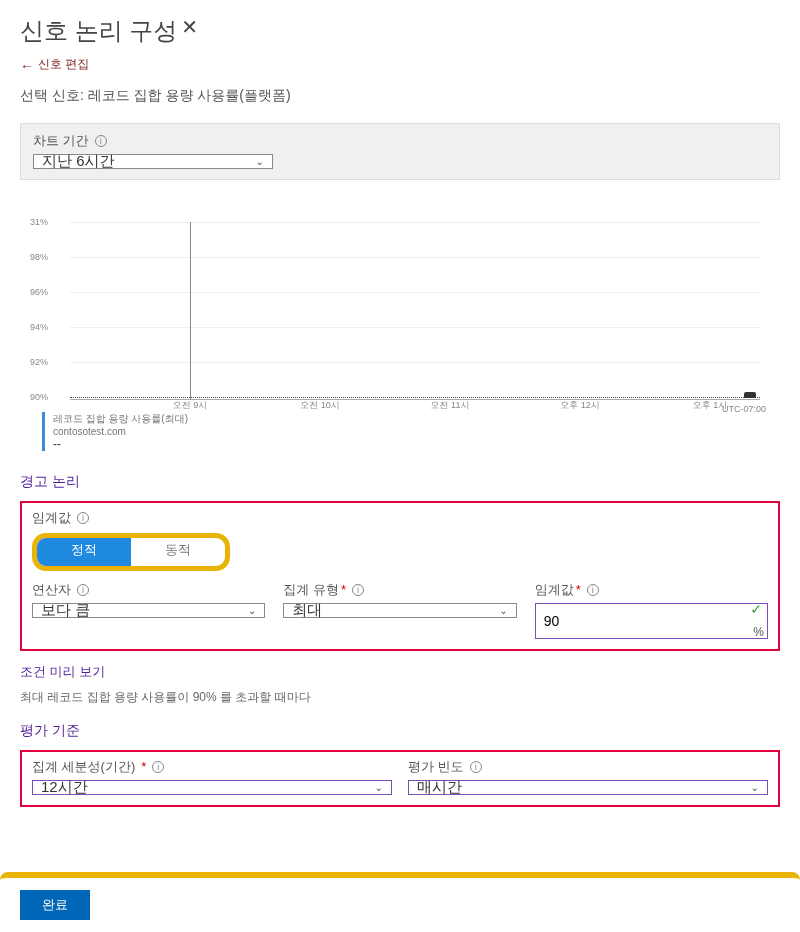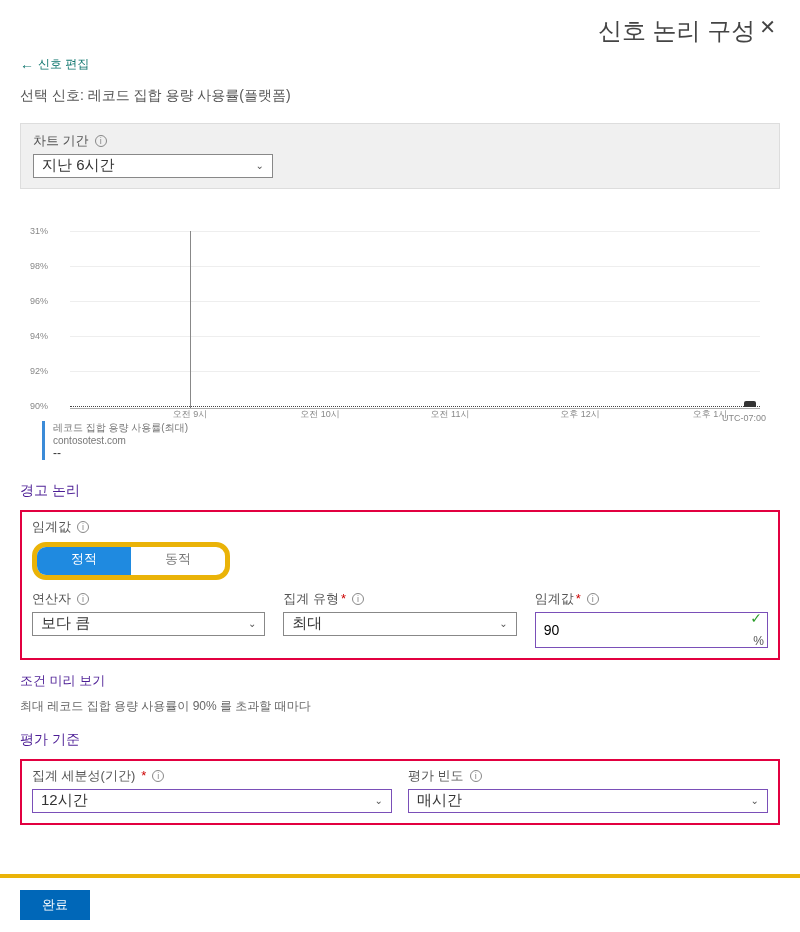--- a/index.html
+++ b/index.html
@@ -1,28 +1,28 @@
 <!DOCTYPE html>
 <html><head>
   <meta charset="utf-8">
   <style>
     * { box-sizing: border-box; margin: 0; padding: 0; font-family: "Segoe UI", Arial, sans-serif; }
     body { width: 800px; height: 932px; background: #fff; position: relative; }
     .panel { padding: 15px 20px; }
-    .header { display: flex; justify-content: flex-end; align-items: flex-start; margin-bottom: 8px; }
+    .header { display: flex; justify-content: flex-start; align-items: flex-start; margin-bottom: 8px; }
     .title { font-size: 24px; font-weight: 400; color: #444; }
     .close { font-size: 20px; color: #444; cursor: pointer; padding: 0 4px; }
-    .back-link { color: #0f766e; font-size: 12px; display: inline-flex; align-items: center; cursor: pointer; margin-bottom: 14px; }
+    .back-link { color: #7f1d1d; font-size: 12px; display: inline-flex; align-items: center; cursor: pointer; margin-bottom: 14px; }
     .back-link::before { content: "←"; margin-right: 4px; font-size: 14px; }
     .selected-signal { font-size: 14px; color: #555; margin-bottom: 18px; }
     .chart-section { background: #f0f0f0; border: 1px solid #ddd; padding: 8px 12px 10px 12px; margin-bottom: 4px; }
     .label-row { display: flex; align-items: center; font-size: 13px; color: #555; margin-bottom: 4px; }
     .info-icon { display: inline-block; width: 12px; height: 12px; border: 1px solid #888; border-radius: 50%; font-size: 9px; line-height: 11px; text-align: center; color: #888; margin-left: 6px; }
     .info-icon::before { content: "i"; }
-    .select-box { border: 1px solid #888; background: #fff; height: 24px; display: flex; align-items: center; justify-content: space-between; padding: 0 8px; font-size: 15px; color: #333; cursor: pointer; }
+    .select-box { border: 1px solid #888; background: #fff; height: 15px; display: flex; align-items: center; justify-content: space-between; padding: 0 8px; font-size: 15px; color: #333; cursor: pointer; }
     .select-box.period { width: 240px; }
     .chevron { font-size: 10px; color: #555; }
     .chart-area { padding: 20px 10px 6px 10px; }
     .chart { position: relative; height: 200px; margin-top: 8px; }
     .ygrid { position: absolute; left: 40px; right: 10px; border-top: 1px solid #eee; }
     .ytick { position: absolute; left: 0; font-size: 9px; color: #888; transform: translateY(-50%); }
     .threshold-line { position: absolute; left: 40px; right: 10px; border-top: 1px dotted #444; }
     .vline { position: absolute; top: 10px; bottom: 12px; width: 1px; background: #888; left: 160px; }
     .xaxis { position: absolute; left: 40px; right: 10px; bottom: 12px; border-top: 1px solid #aaa; }
     .xtick { position: absolute; bottom: 0; font-size: 9px; color: #888; transform: translateX(-50%); }
@@ -40,21 +40,21 @@
     .row3 { display: flex; gap: 18px; margin-top: 10px; }
     .col { flex: 1; }
     .input-box { border: 1px solid #888; height: 36px; display: flex; align-items: center; padding: 8px 8px; font-size: 14px; color: #333; background: #fff; }
     .input-box.purple { border: 1px solid #7a4fb8; }
     .input-box input { border: none; outline: none; width: 100%; font-size: 14px; }
     .threshold-field { position: relative; }
     .checkmark { position: absolute; right: 6px; top: 20px; color: #2a9d2a; font-size: 14px; }
     .pct { position: absolute; right: 4px; top: 44px; font-size: 12px; color: #555; }
     .asterisk { color: #c00; margin-left: 2px; }
     .preview-text { font-size: 12px; color: #666; margin: 8px 0 0 0; }
-    .footer { position: absolute; bottom: 0; left: 0; right: 0; border-top: 4px solid #eab308; padding: 12px 20px; }
+    .footer { position: absolute; bottom: 0; left: 0; right: 0; border-top: 6px solid #eab308; padding: 12px 20px; border-radius: 8px; }
     .done-btn { background: #0067b8; color: #fff; border: none; padding: 6px 22px; font-size: 13px; cursor: pointer; }
   </style>
 </head>
 <body>
 
 <div class="panel">
   <div class="header">
     <div class="title">신호 논리 구성</div>
     <div class="close">✕</div>
   </div>

